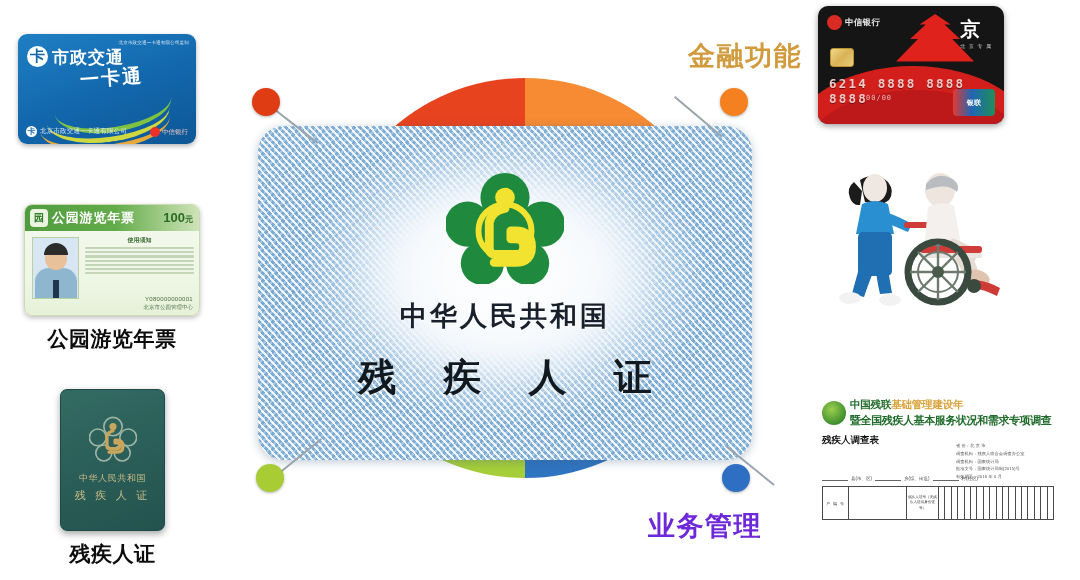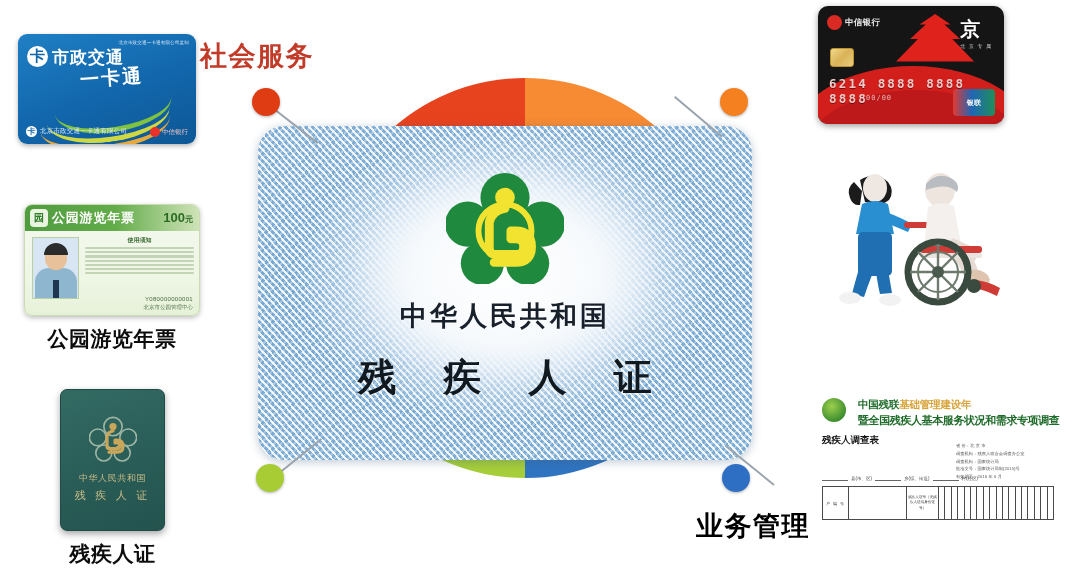--- a/index.html
+++ b/index.html
@@ -160,21 +160,21 @@
   .bank .bup { position:absolute; right:9px; bottom:8px; width:42px; height:27px; border-radius:4px; z-index:7;
                background: linear-gradient(90deg,#e03a33 0%, #1f66b5 45%, #1f8f5a 100%);
                display:flex; align-items:center; justify-content:center; }
   .bank .bup span { color:#fff; font-size:7px; font-weight:700; letter-spacing:.2px; }
 
   
   .wc { width: 196px; height: 150px; position: relative; }
 
   
   .form { width: 232px; height: 130px; position: relative; background:#fff; }
-  .form .fhead { display:flex; align-items:flex-start; gap:12px; }
+  .form .fhead { display:flex; align-items:center; gap:4px; }
   .form .fseal { width:24px;height:24px;border-radius:50%; flex:0 0 auto;
                  background:radial-gradient(circle at 40% 35%, #9ccf4e 0%, #3f8f2f 70%); }
   .form .ft { flex:1; }
   .form .ft1 { font-size:10.5px; font-weight:700; color:#1f6b2a; letter-spacing:-.2px; white-space:nowrap;}
   .form .ft1 em { font-style:normal; color:#d8a33a; }
   .form .ft2 { font-size:11px; font-weight:700; color:#1f6b2a; letter-spacing:-.4px; white-space:nowrap; margin-top:1px;}
   .form .ft3 { font-size:9.5px; font-weight:700; color:#111; margin-top:6px;
                font-family:"DejaVu Serif","Liberation Serif",serif; }
   .form .fmeta { position:absolute; right:2px; top:44px; width:96px; }
   .form .fmeta div { font-size:4.2px; color:#555; line-height:1.85; letter-spacing:.1px; white-space:nowrap;}
@@ -220,31 +220,31 @@
           </g>
         </svg>
       </div>
       <div class="cert-line1">中华人民共和国</div>
       <div class="cert-line2">残 疾 人 证</div>
     </div>
   </div>
 
   <div class="leader" style="left:269px; top:104px; width:62px; transform:rotate(38deg);"></div>
   <div class="dot" style="left: 252px; top: 88px; width: 28px; height: 28px; background: rgb(224, 60, 20);"></div>
-  <div class="qcap" style="left: 200px; top: 38px; color: rgb(194, 58, 40);">社会服务</div>
 
   <div class="leader" style="left:722px; top:136px; width:62px; transform:rotate(-140deg);"></div>
   <div class="dot" style="left: 720px; top: 88px; width: 28px; height: 28px; background: rgb(244, 128, 31);"></div>
+  <div class="qcap" style="left: 688px; top: 38px; color: rgb(209, 154, 60);">金融功能</div>
 
   <div class="leader" style="left:273px; top:477px; width:62px; transform:rotate(-39deg);"></div>
   <div class="dot" style="left: 256px; top: 464px; width: 28px; height: 28px; background: rgb(168, 204, 51);"></div>
 
   <div class="leader" style="left:726px; top:445px; width:62px; transform:rotate(39deg);"></div>
   <div class="dot" style="left: 722px; top: 464px; width: 28px; height: 28px; background: rgb(46, 111, 196);"></div>
-  <div class="qcap" style="left: 696px; top: 508px; color: #000000;">业务管理</div>
+  <div class="qcap" style="left: 648px; top: 508px; color: #6d28d9;">业务管理</div>
 
   <div class="item" style="left:18px; top:34px;">
     <div class="transit">
       <div class="ttiny">北京市政交通一卡通有限公司监制</div>
       <div class="tlogo">卡</div>
       <div class="tt1">市政交通</div>
       <div class="tt2">一卡通</div>
       <div class="swoosh s1"></div>
       <div class="swoosh s2"></div>
       <div class="swoosh s3"></div>

